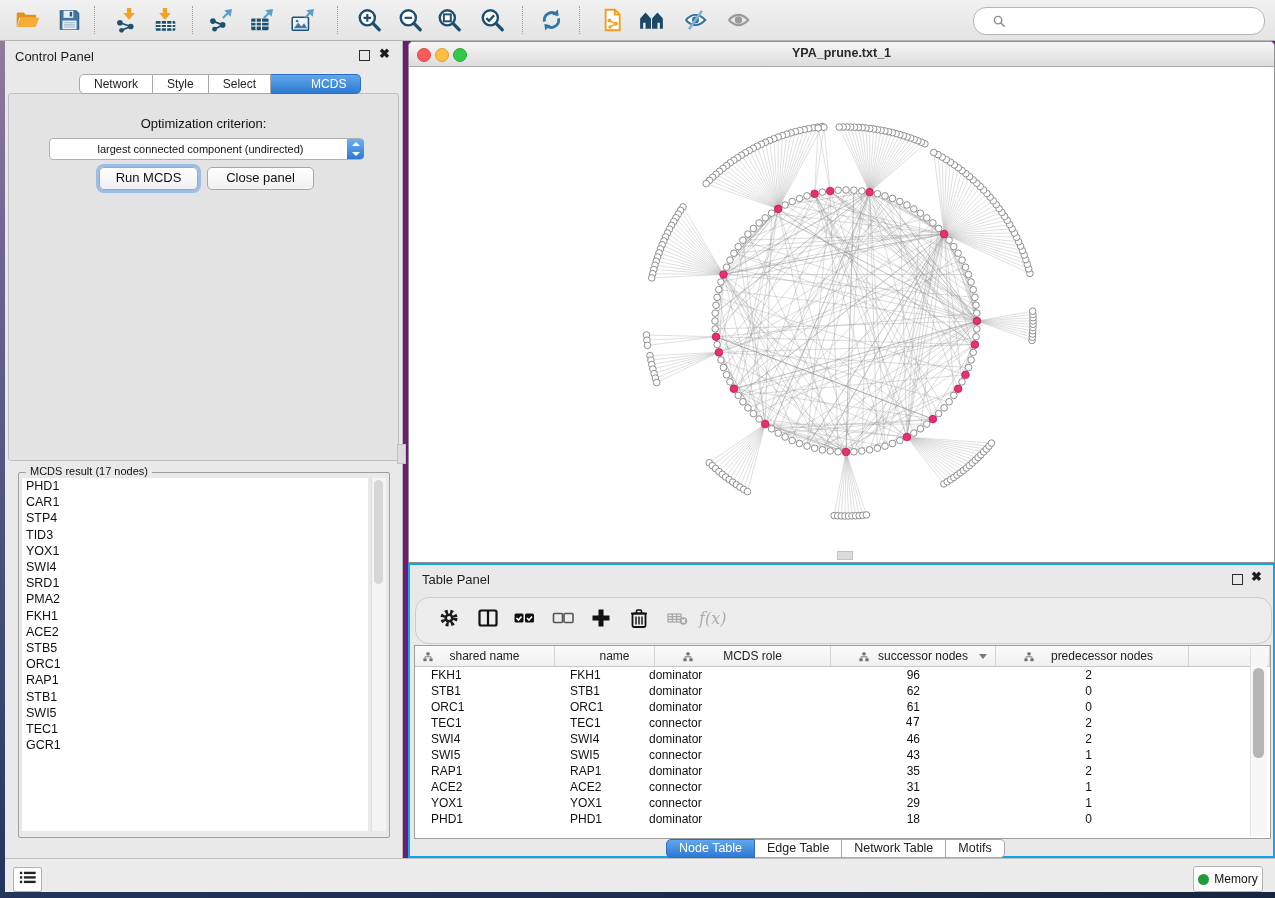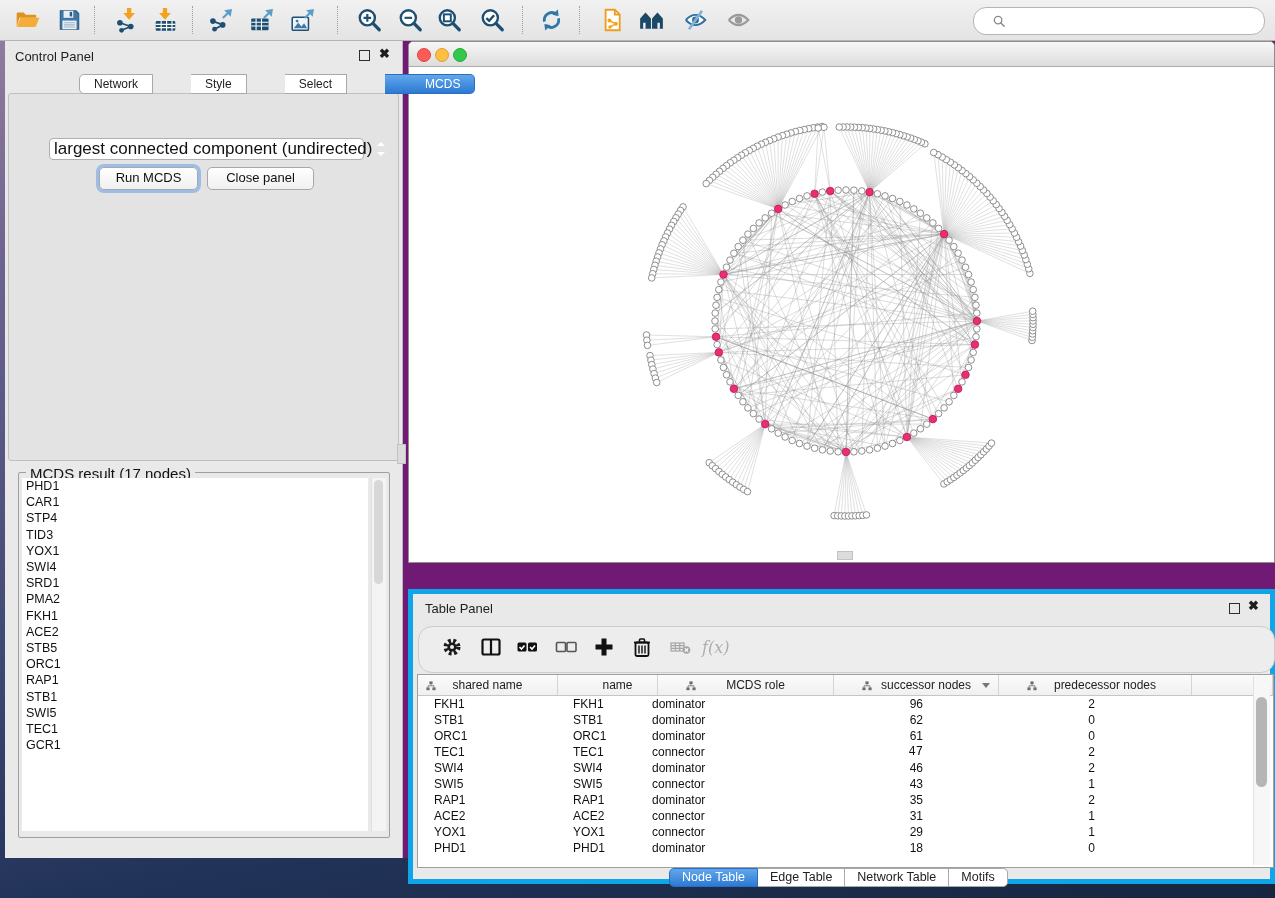--- a/index.html
+++ b/index.html
@@ -21,62 +21,62 @@
   .searchbox input{border:none;outline:none;flex:1;height:20px;font:12px "Liberation Sans",sans-serif;background:transparent;margin-left:4px;}
   
   .workspace{position:absolute;left:5px;top:41px;width:1270px;height:817px;background:#701a75;}
   
   .cpanel{position:absolute;left:0;top:0;width:397px;height:817px;background:#e9e9e9;border-right:1px solid #b7b7b7;}
   .panel-head{position:absolute;left:0;top:0;width:100%;height:28px;}
   .panel-title{position:absolute;left:10px;top:8px;font-size:13px;color:#1e1e1e;}
   .float-ico{position:absolute;width:9px;height:9px;border:1.6px solid #2e2e2e;top:9px;}
   .close-ico{position:absolute;top:5px;font-size:13px;font-weight:bold;color:#1d1d1d;line-height:16px;}
   .cp-float{right:32px;} .cp-close{right:12px;}
-  .cp-tabs{position:absolute;left:74px;top:33px;height:20px;display:flex;z-index:3;gap:38px;}
+  .cp-tabs{position:absolute;left:74px;top:33px;height:20px;display:flex;z-index:3;}
   .cp-tab{height:18px;line-height:18px;padding:0 14px;font-size:12px;color:#222;background:#fff;
     border:1px solid #a9a9a9;border-left:none;}
   .cp-tab:first-child{border-left:1px solid #a9a9a9;border-radius:5px 0 0 5px;}
   .cp-tab:last-child{border-radius:0 5px 5px 0;padding-left:40px;}
   .cp-tab.active{background:linear-gradient(#61a7ec,#2d7ad3);color:#fff;border-color:#2a6fbe;}
   .cp-inner{position:absolute;left:3px;top:52px;width:389px;height:366px;background:#e3e3e3;
     border:1px solid #c0c0c0;border-radius:3px;}
   .opt-label{position:absolute;left:0;top:22px;width:100%;text-align:center;font-size:13px;color:#111;}
   .dropdown{position:absolute;left:40px;top:44px;width:313px;height:20px;background:#fff;border:1px solid #b0b0b0;
     border-radius:4px;display:flex;align-items:center;}
-  .dropdown .dd-text{flex:1;font-size:17px;color:#111;padding-left:4px;white-space:nowrap;}
+  .dropdown .dd-text{flex:1;font-size:11px;color:#111;padding-left:4px;white-space:nowrap;text-align:center;}
   .dd-step{width:17px;height:20px;margin-right:-1px;border-radius:0 4px 4px 0;
     background:linear-gradient(#6db0f2,#2d7ad3);position:relative;}
   .dd-step i{position:absolute;left:4.5px;width:0;height:0;border-left:4px solid transparent;border-right:4px solid transparent;}
   .dd-up{top:3px;border-bottom:4.5px solid #fff;}
   .dd-dn{bottom:3px;border-top:4.5px solid #fff;}
   .cp-btn{position:absolute;height:21px;background:linear-gradient(#ffffff,#f0f0f0);border:1px solid #a8a8a8;
     border-radius:5px;font-size:13px;color:#111;text-align:center;line-height:20px;}
   .btn-run{left:90px;top:73px;width:97px;box-shadow:0 0 0 3px rgba(106,164,232,.6);}
   .btn-close{left:198px;top:73px;width:105px;}
   .result-group{position:absolute;left:13px;top:431px;width:370px;height:364px;border:1px solid #9f9f9f;border-radius:2px;}
-  .result-label{position:absolute;left:7px;top:-8px;background:#e9e9e9;padding:0 4px;font-size:15px;color:#111;}
+  .result-label{position:absolute;left:7px;top:-8px;background:#e9e9e9;padding:0 4px;font-size:11px;color:#111;}
   .result-list{position:absolute;left:3px;top:5px;width:346px;height:353px;background:#fff;overflow:hidden;}
   .result-item{font-size:12.5px;color:#111;line-height:16.2px;padding-left:4px;}
   .result-scroll{position:absolute;right:3px;top:5px;width:14px;height:353px;background:#f4f4f4;border-left:1px solid #e0e0e0;}
   .result-thumb{position:absolute;left:2px;top:2px;width:9px;height:104px;background:#d7d7d7;border-radius:5px;}
   
   .netframe{position:absolute;left:403px;top:0;width:867px;height:522px;background:#fff;
     border:1px solid #8f8f8f;border-radius:5px 5px 0 0;box-sizing:border-box;}
   .net-titlebar{position:absolute;left:0;top:0;width:100%;height:24px;
     background:linear-gradient(#f7f7f7,#dcdcdc);border-bottom:1px solid #ababab;border-radius:5px 5px 0 0;}
   .tl{position:absolute;top:6px;width:12px;height:12px;border-radius:50%;}
   .tl-red{left:8px;background:#fc5b57;border:.5px solid #d94742;}
   .tl-yellow{left:26px;background:#fdbe41;border:.5px solid #dba135;}
   .tl-green{left:44px;background:#34c84a;border:.5px solid #2aa83d;}
   .net-title{position:absolute;left:0;top:4px;width:100%;text-align:center;font-size:12.5px;font-weight:bold;color:#2a2a2a;}
   .netcanvas{position:absolute;left:0;top:23px;width:865px;height:497px;}
   .h-split{position:absolute;left:428px;bottom:2px;width:14px;height:7px;background:#dcdcdc;border:1px solid #c2c2c2;}
   .v-split{position:absolute;left:-12px;top:402px;width:7px;height:18px;background:#dcdcdc;border:1px solid #c2c2c2;}
   
-  .tpanel{position:absolute;left:403px;top:548px;width:867px;height:295px;background:#e9e9e9;box-sizing:border-box;border:5px solid #0ea5e9;}
+  .tpanel{position:absolute;left:403px;top:522px;width:867px;height:295px;background:#e9e9e9;box-sizing:border-box;border:2px solid #0ea5e9;}
   .tp-title{position:absolute;left:12px;top:7px;font-size:13px;color:#1e1e1e;}
   .tp-float{right:30px;} .tp-close{right:11px;}
   .tp-toolbar{position:absolute;left:5px;top:32px;width:855px;height:45px;background:#ededed;border:1px solid #cdcdcd;border-radius:14px;}
   .tico{position:absolute;top:8px;width:30px;height:28px;display:flex;align-items:center;justify-content:center;}
   .tico svg{width:24px;height:24px;}
   .tico.fx svg{width:32px;}
   .ttable{position:absolute;left:4px;top:80px;width:855px;height:192px;background:#fff;border:1px solid #9f9f9f;overflow:hidden;}
   .thead{position:absolute;left:0;top:0;width:100%;height:20px;background:linear-gradient(#fbfbfb,#f0f0f0);
     border-bottom:1px solid #c6c6c6;display:flex;gap:20px;}
   .th{position:relative;height:20px;border-right:1px solid #d4d4d4;display:flex;align-items:center;justify-content:center;
@@ -261,20 +261,21 @@
         <span class="float-ico cp-float"></span>
         <span class="close-ico cp-close">✖</span>
       </div>
       <div class="cp-tabs" id="cp-tabs">
           <div class="cp-tab">Network</div>
           <div class="cp-tab">Style</div>
           <div class="cp-tab">Select</div>
           <div class="cp-tab active">MCDS</div>
         </div>
       <div class="cp-inner">
+        <div class="opt-label">Optimization criterion:</div>
         <div class="dropdown">
           <span class="dd-text">largest connected component (undirected)</span>
           <span class="dd-step">
               <i class="dd-up"></i>
               <i class="dd-dn"></i>
             </span>
         </div>
         <div class="cp-btn btn-run">Run MCDS</div>
         <div class="cp-btn btn-close">Close panel</div>
       </div>
@@ -303,20 +304,21 @@
             <div class="result-thumb"></div>
           </div>
       </div>
     </div>
 
     <div class="netframe">
       <div class="net-titlebar">
         <span class="tl tl-red"></span>
         <span class="tl tl-yellow"></span>
         <span class="tl tl-green"></span>
+        <span class="net-title">YPA_prune.txt_1</span>
       </div>
       <svg id="net" class="netcanvas" viewBox="0 0 865 497">
           <g>
             <line class="fe" x1="369.2" y1="143.9" x2="413.1" y2="61.5"></line>
             <line class="fe" x1="369.2" y1="143.9" x2="408.6" y2="62.1"></line>
             <line class="fe" x1="369.2" y1="143.9" x2="404.1" y2="62.8"></line>
             <line class="fe" x1="369.2" y1="143.9" x2="399.7" y2="63.6"></line>
             <line class="fe" x1="369.2" y1="143.9" x2="395.2" y2="64.5"></line>
             <line class="fe" x1="369.2" y1="143.9" x2="390.8" y2="65.5"></line>
             <line class="fe" x1="369.2" y1="143.9" x2="386.4" y2="66.6"></line>
@@ -1194,14 +1196,32 @@
       <div class="tp-tabs" id="tp-tabs">
           <div class="tp-tab active">Node Table</div>
           <div class="tp-tab">Edge Table</div>
           <div class="tp-tab">Network Table</div>
           <div class="tp-tab">Motifs</div>
         </div>
     </div>
 
   </div>
 
+  <div class="statusbar">
+    <div class="list-btn">
+        <span id="list-icon"><svg viewBox="0 0 20 16">
+            <g fill="#222">
+              <rect x="1" y="1.6" width="2.6" height="2.6"></rect>
+              <rect x="5.5" y="1.6" width="13" height="2.6"></rect>
+              <rect x="1" y="6.6" width="2.6" height="2.6"></rect>
+              <rect x="5.5" y="6.6" width="13" height="2.6"></rect>
+              <rect x="1" y="11.6" width="2.6" height="2.6"></rect>
+              <rect x="5.5" y="11.6" width="13" height="2.6"></rect>
+            </g>
+          </svg></span>
+      </div>
+    <div class="mem-btn">
+      <span class="mem-dot"></span>
+      <span>Memory</span>
+    </div>
+  </div>
 
 </div>
 
 </body></html>

